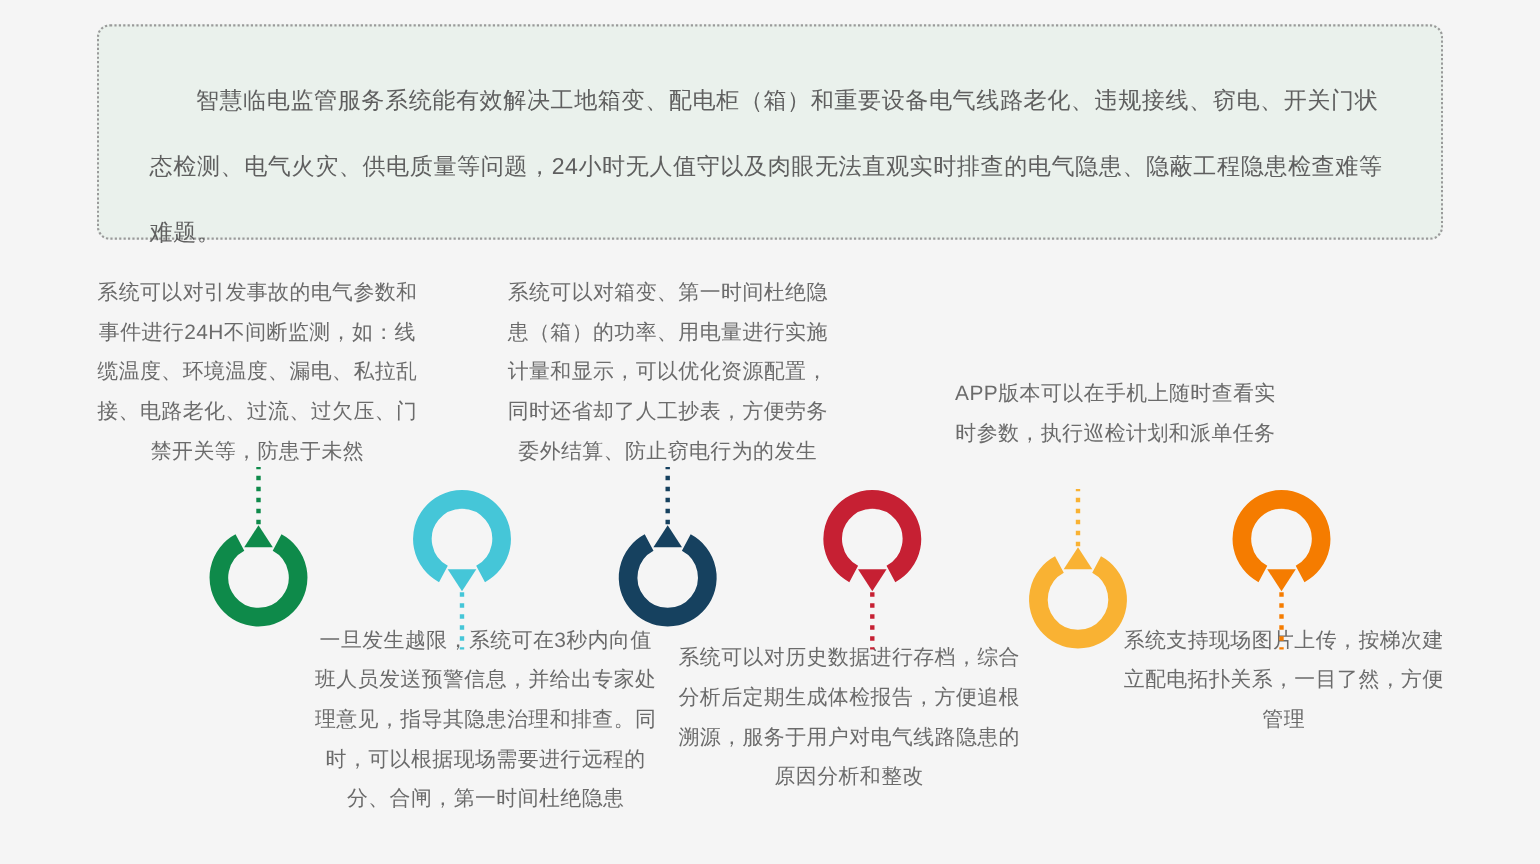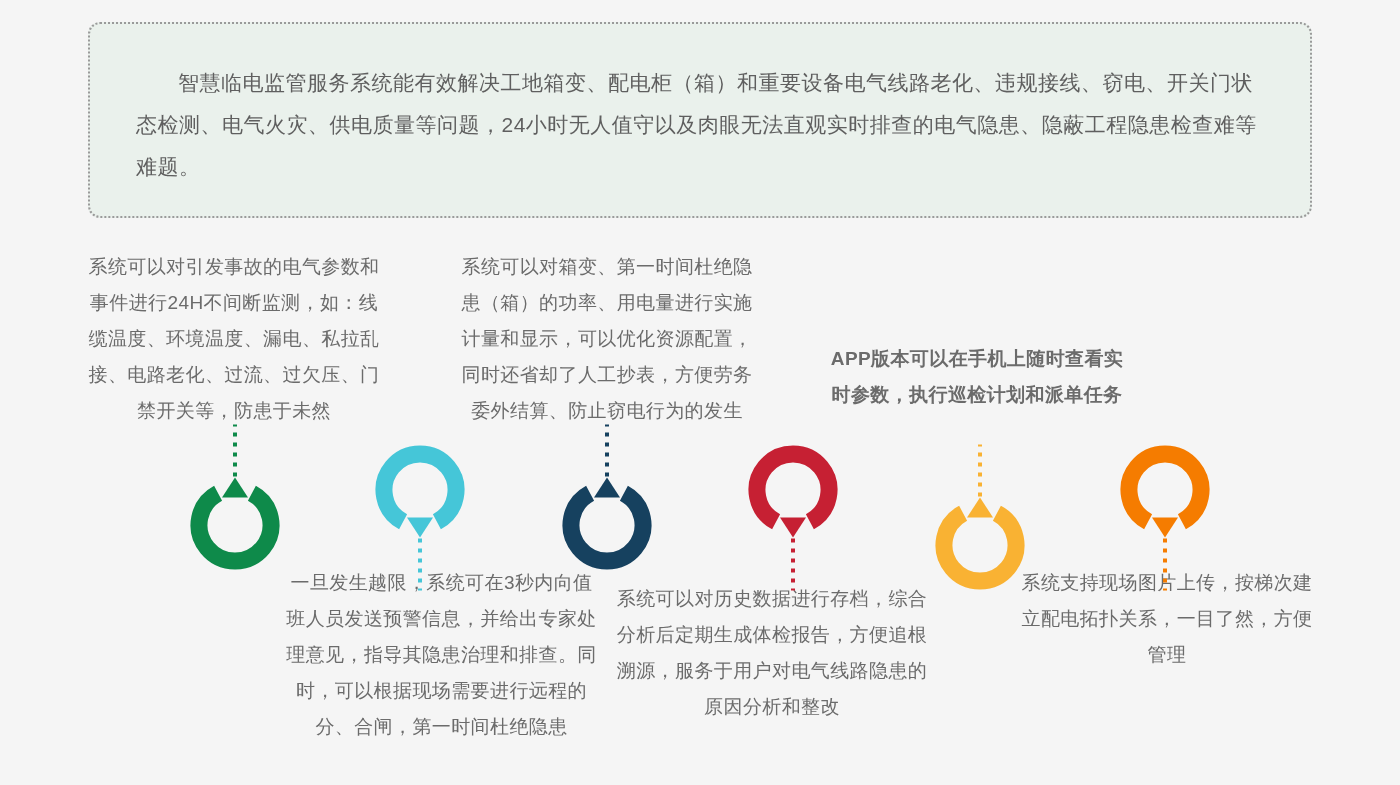--- a/index.html
+++ b/index.html
@@ -25,21 +25,21 @@
     width: 1224px;
     height: 196px;
     box-sizing: border-box;
     background: #eaf1ec;
     border: 2px dotted #9a9a9a;
     border-radius: 12px;
     padding: 38px 46px 0 46px;
   }
   #intro-text {
     font-size: 21px;
-    line-height: 42px;
+    line-height: 60px;
     color: #5f5f5f;
     text-indent: 2em;
     letter-spacing: 0.5px;
     text-align: left;
     margin: 0;
     white-space: pre-wrap;
   }
 
   
   .caption {
@@ -49,21 +49,21 @@
     color: #6b6b6b;
     letter-spacing: 0.4px;
     white-space: pre-wrap;
     margin: 0;
     text-align: center;
   }
 
   
   #caption-0 { left: 84px;   top: 249px; width: 300px; }
   #caption-1 { left: 452px;  top: 249px; width: 310px; }
-  #caption-2 { left: 822px;  top: 341px; width: 310px; font-weight: bold; }
+  #caption-2 { left: 859px;  top: 341px; width: 310px; }
   #caption-3 { left: 284px;  top: 565px; width: 315px; }
   #caption-4 { left: 612px;  top: 565px; width: 320px; margin-top: 16px; }
   #caption-5 { left: 1012px; top: 565px; width: 310px; }
 
   
   .marker {
     position: absolute;
     width: 150px;
     height: 160px;
   }

